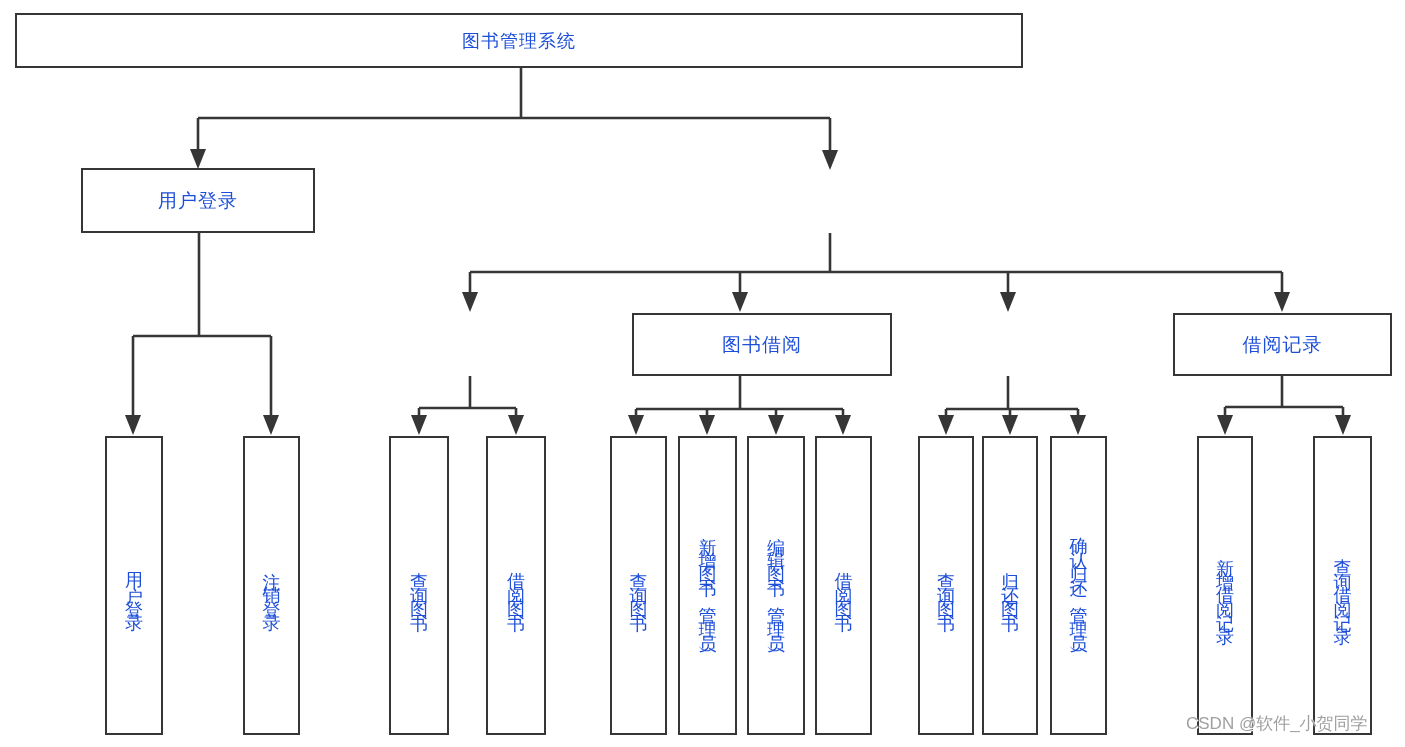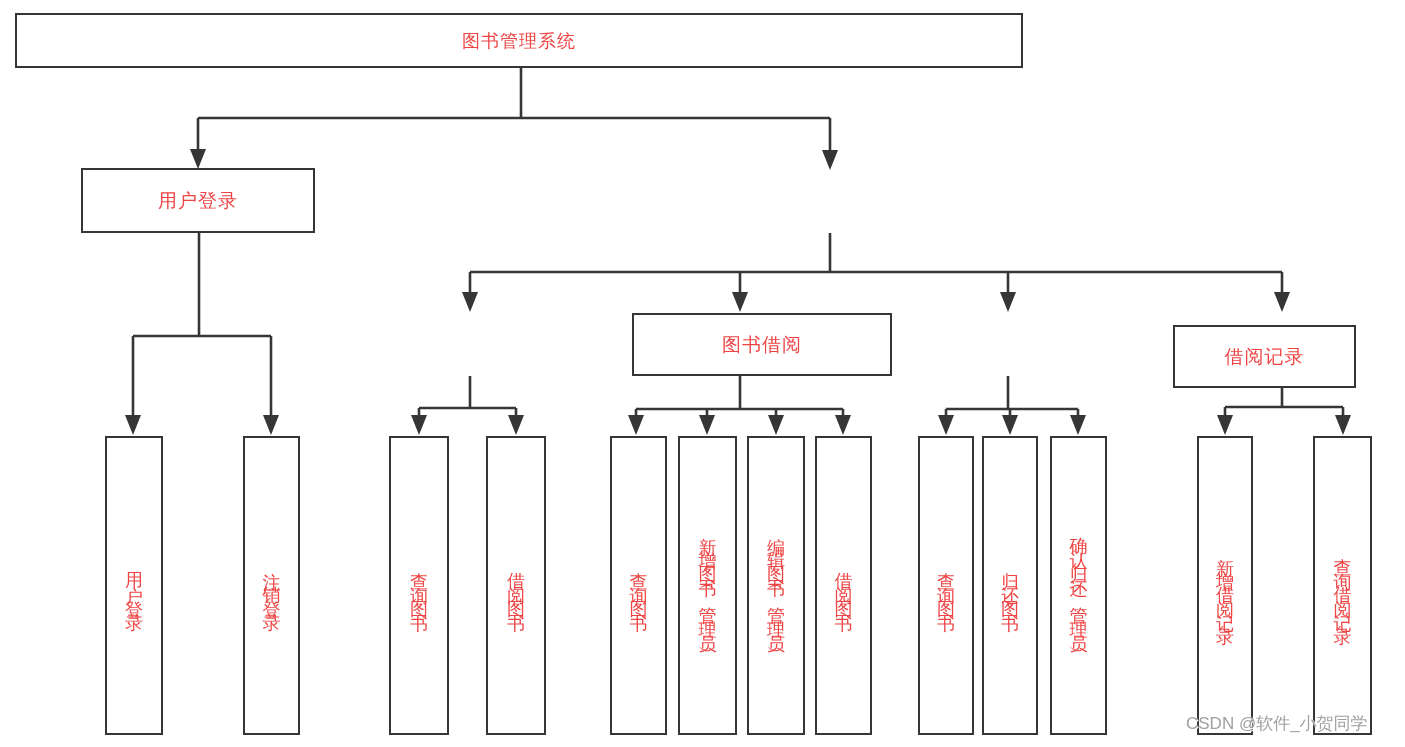--- a/index.html
+++ b/index.html
@@ -23,21 +23,21 @@
     height: 747px;
   }
   .node {
     position: absolute;
     box-sizing: border-box;
     border: 2.5px solid #363636;
     background: #ffffff;
     display: flex;
     align-items: center;
     justify-content: center;
-    color: #ef4444;
+    color: #1d4ed8;
   }
   .node.h .label {
     font-size: 19px;
     letter-spacing: 1px;
     white-space: nowrap;
   }
   .node.root .label {
     font-size: 18px;
   }
   .node.leaf .label {
@@ -49,21 +49,21 @@
   }
   
   .n-root   { left: 15px;   top: 13px;  width: 1008px; height: 55px; }
   
   .n-login  { left: 81px;   top: 168px; width: 234px;  height: 65px; }
   .n-mgmt   { left: 712px;  top: 170px; width: 235px;  height: 63px; }
   
   .n-rec    { left: 362px;  top: 313px; width: 216px;  height: 63px; }
   .n-borrow { left: 632px;  top: 313px; width: 260px;  height: 63px; }
   .n-cur    { left: 900px;  top: 313px; width: 215px;  height: 63px; }
-  .n-hist   { left: 1173px; top: 325px; width: 183px;  height: 63px; }
+  .n-hist   { left: 1173px; top: 313px; width: 219px;  height: 63px; }
   
   .leaf     { top: 436px; height: 299px; }
   .l0  { left: 105px;  width: 58px; }
   .l1  { left: 243px;  width: 57px; }
   .l2  { left: 389px;  width: 60px; }
   .l3  { left: 486px;  width: 60px; }
   .l4  { left: 610px;  width: 57px; }
   .l5  { left: 678px;  width: 59px; }
   .l6  { left: 747px;  width: 58px; }
   .l7  { left: 815px;  width: 57px; }

